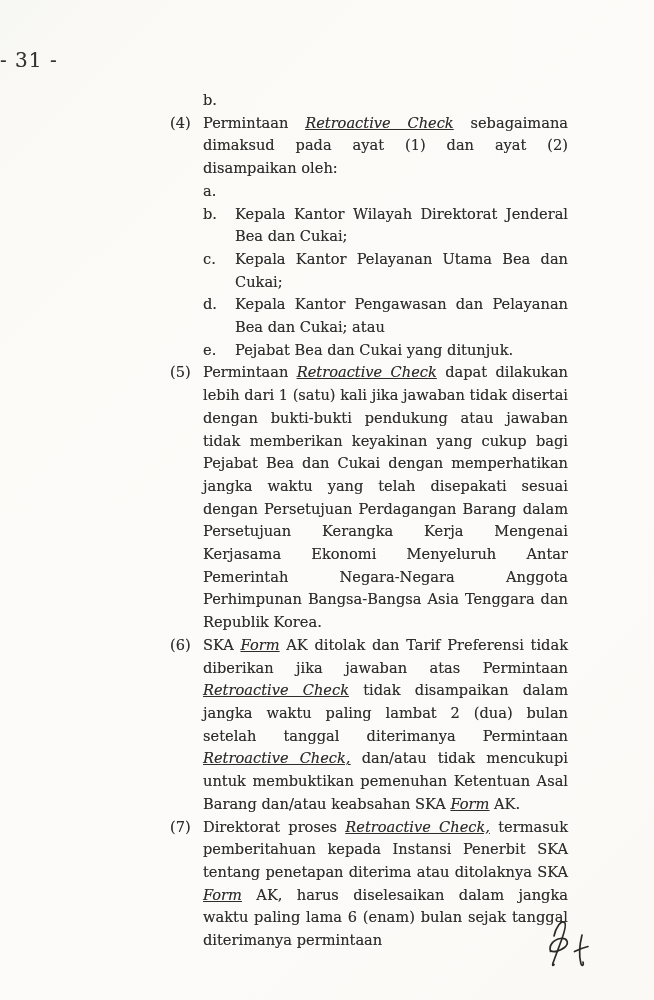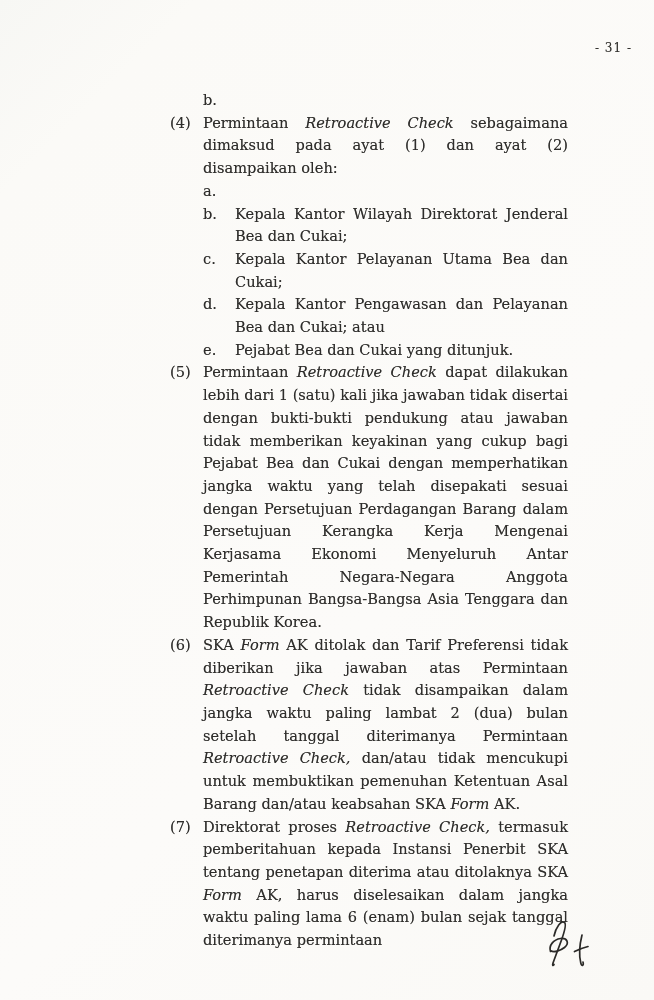--- a/index.html
+++ b/index.html
@@ -12,25 +12,25 @@
     width: 654px;
     height: 1000px;
     margin: 0 auto;
     background: linear-gradient(135deg, #f7f7f4 0%, #fbfaf7 12%, #fcfbf9 60%, #faf9f6 100%);
     overflow: hidden;
     font-family: "DejaVu Serif", "Liberation Serif", serif;
     color: #2e2d2b;
   }
   .page-number {
     position: absolute;
-    top: 41px;
+    top: 48px;
     left: 0;
     width: 632px;
-    text-align: right;
-    font-size: 12px;
+    text-align: left;
+    font-size: 20px;
     letter-spacing: 1px;
     color: #33322f;
     text-shadow: 0 0 0.6px rgba(50,49,46,0.45);
   }
   .doc-list {
     position: absolute;
     top: 89px;
     left: 170px;
     width: 398px;
     font-size: 14.6px;
@@ -50,20 +50,21 @@
   }
   .item.lvl2 .label {
     flex: 0 0 32px;
   }
   .item .text {
     flex: 1 1 auto;
     text-align: justify;
   }
   .it {
     font-style: italic;
+    text-decoration: underline;
   }
   .signature {
     position: absolute;
     left: 520px;
     top: 912px;
     width: 110px;
     height: 84px;
   }
   .signature path {
     fill: none;

